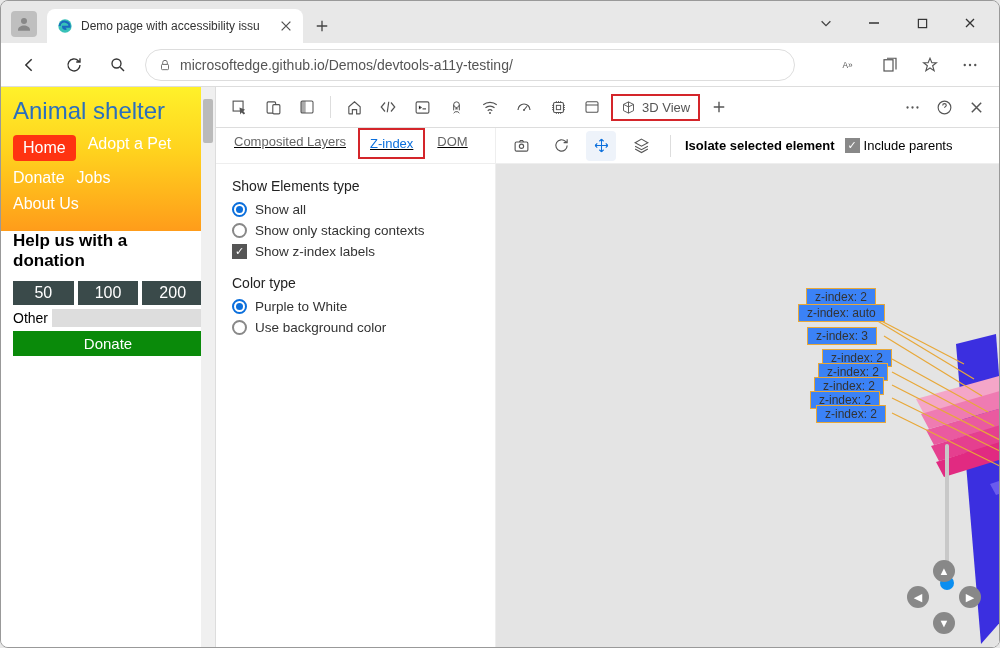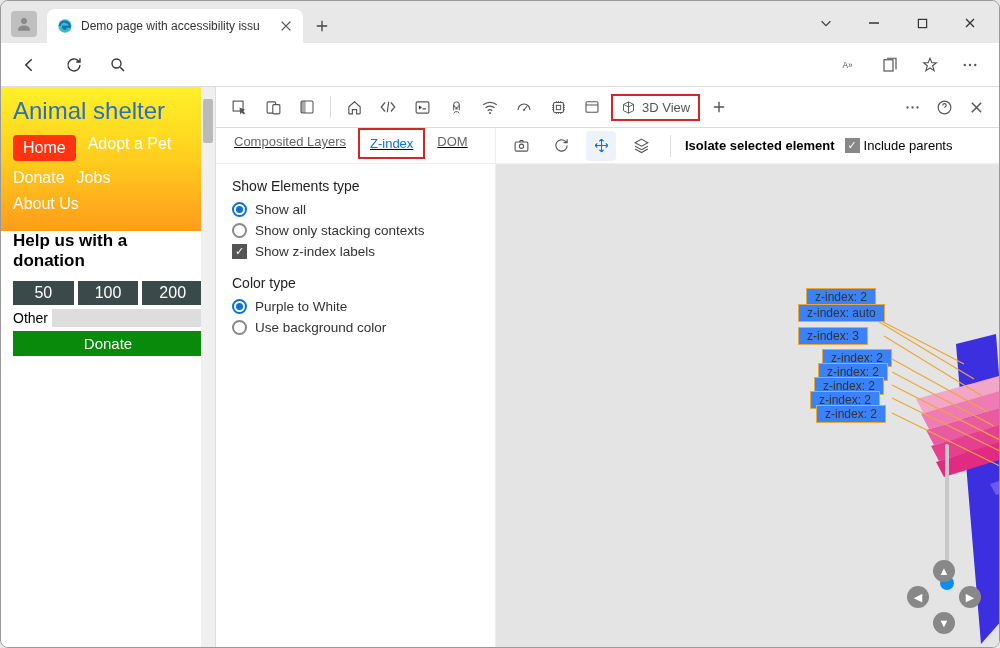--- a/index.html
+++ b/index.html
@@ -145,20 +145,27 @@
       <svg width="18" height="18" viewBox="0 0 24 24">
         <path d="M20 12a8 8 0 11-2.3-5.7L20 8M20 3v5h-5" fill="none" stroke="#333" stroke-width="1.8"></path>
       </svg>
     </div>
   <div class="icon-btn">
       <svg width="18" height="18" viewBox="0 0 24 24">
         <circle cx="10" cy="10" r="6" fill="none" stroke="#333" stroke-width="1.8"></circle>
         <path d="M15 15l5 5" stroke="#333" stroke-width="1.8"></path>
       </svg>
     </div>
+  <div class="urlbox">
+    <svg width="14" height="14" viewBox="0 0 24 24">
+        <rect x="6" y="11" width="12" height="9" rx="1.5" fill="none" stroke="#666" stroke-width="1.6"></rect>
+        <path d="M8 11V8a4 4 0 118 0v3" fill="none" stroke="#666" stroke-width="1.6"></path>
+      </svg>
+    <span class="url">microsoftedge.github.io/Demos/devtools-a11y-testing/</span>
+  </div>
   <div class="addr-right">
     <div class="icon-btn">
         <svg width="18" height="18" viewBox="0 0 24 24">
           <text x="2" y="16" font-size="11" fill="#555">A»</text>
         </svg>
       </div>
     <div class="icon-btn">
         <svg width="18" height="18" viewBox="0 0 24 24">
           <rect x="4" y="5" width="12" height="15" fill="none" stroke="#555" stroke-width="1.6"></rect>
           <path d="M8 3h12v15" fill="none" stroke="#555" stroke-width="1.6"></path>
@@ -401,21 +408,21 @@
             <line x1="370" y1="150" x2="478" y2="215" stroke="#e8a838" stroke-width="1.2"></line>
             <line x1="388" y1="172" x2="486" y2="232" stroke="#e8a838" stroke-width="1.2"></line>
             <line x1="396" y1="195" x2="492" y2="248" stroke="#e8a838" stroke-width="1.2"></line>
             <line x1="396" y1="208" x2="498" y2="262" stroke="#e8a838" stroke-width="1.2"></line>
             <line x1="396" y1="221" x2="504" y2="276" stroke="#e8a838" stroke-width="1.2"></line>
             <line x1="396" y1="234" x2="510" y2="290" stroke="#e8a838" stroke-width="1.2"></line>
             <line x1="396" y1="249" x2="520" y2="310" stroke="#e8a838" stroke-width="1.2"></line>
           </svg>
           <div class="zlabel" style="left:310px;top:124px;">z-index: 2</div>
           <div class="zlabel" style="left:302px;top:140px;">z-index: auto</div>
-          <div class="zlabel" style="left:302px;top:163px;">z-index: 3</div>
+          <div class="zlabel" style="left:311px;top:163px;">z-index: 3</div>
           <div class="zlabel" style="left:326px;top:185px;">z-index: 2</div>
           <div class="zlabel" style="left:322px;top:199px;">z-index: 2</div>
           <div class="zlabel" style="left:318px;top:213px;">z-index: 2</div>
           <div class="zlabel" style="left:314px;top:227px;">z-index: 2</div>
           <div class="zlabel" style="left:320px;top:241px;">z-index: 2</div>
 
           <div class="vslider">
               <div class="knob"></div>
             </div>
           <div class="nav3d">

